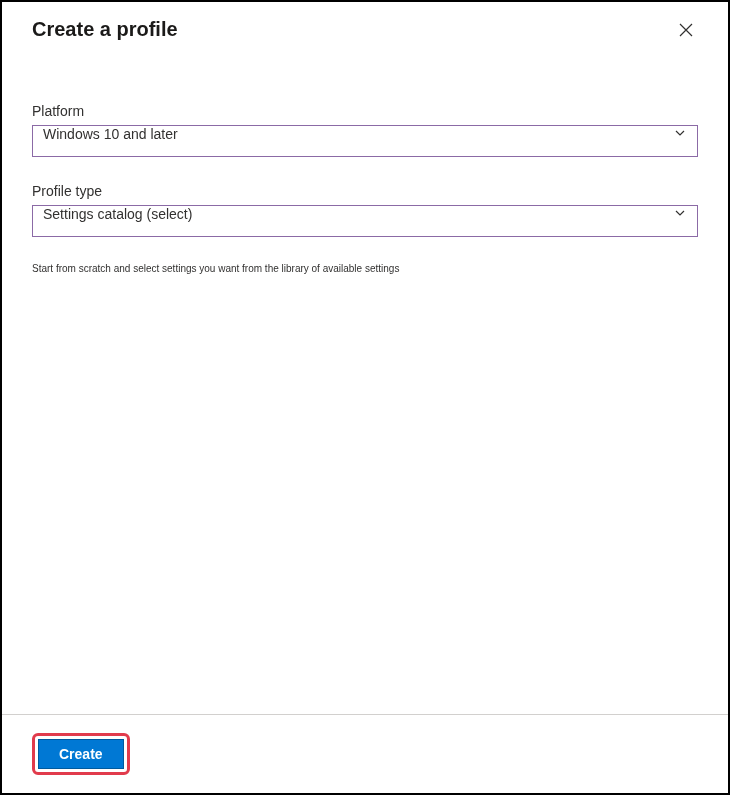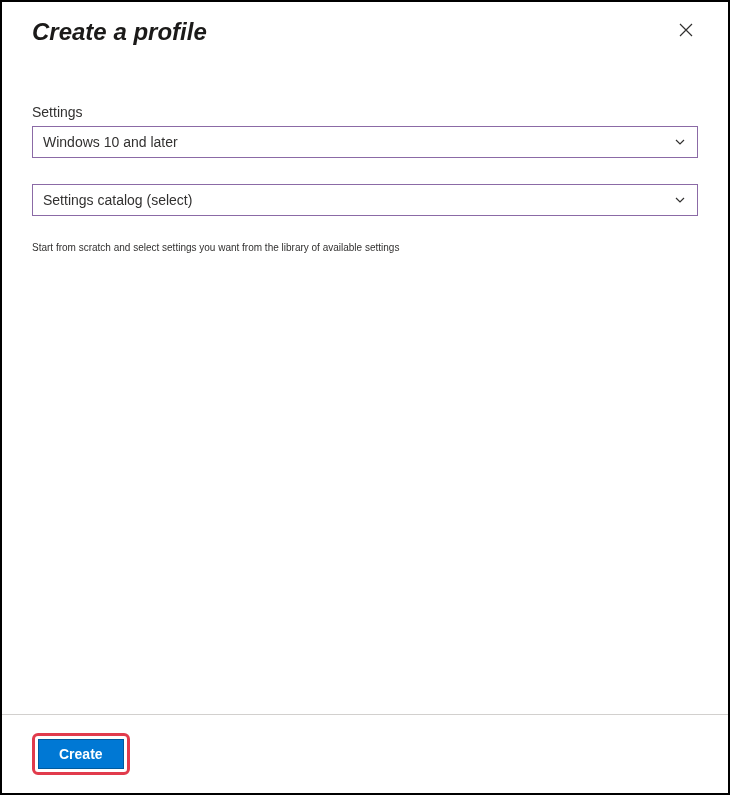--- a/index.html
+++ b/index.html
@@ -17,24 +17,23 @@
       flex-direction: column;
       position: relative;
     }
     .header {
       display: flex;
       justify-content: space-between;
       align-items: flex-start;
       padding: 16px 30px 0 30px;
     }
     .title {
-      font-size: 24px;
+      font-size: 20px;
       font-weight: 600;
       color: #1b1a19;
-      font-style: italic;
     }
     .close-btn {
       background: none;
       border: none;
       cursor: pointer;
       padding: 4px;
       display: flex;
       align-items: center;
       justify-content: center;
     }
@@ -51,21 +50,20 @@
       margin-bottom: 6px;
       display: block;
     }
     .dropdown {
       width: 100%;
       height: 32px;
       border: 1px solid #8b6aa6;
       background: #ffffff;
       padding: 0 10px;
       display: flex;
-      align-items: center;
       justify-content: space-between;
       cursor: pointer;
       font-size: 14px;
       color: #323130;
     }
     .dropdown-value {
       flex: 1;
       text-align: left;
     }
     .chevron {
@@ -111,32 +109,33 @@
       <svg width="16" height="16" viewBox="0 0 16 16" fill="none">
         <path d="M2 2 L14 14 M14 2 L2 14" stroke="#323130" stroke-width="1.2"></path>
       </svg>
     </span>
   </button>
 </div>
 
 <div class="content">
 
   <div class="field-group">
-    <label class="field-label">Settings</label>
+    <label class="field-label">Platform</label>
     <div class="dropdown">
       <span class="dropdown-value">Windows 10 and later</span>
       <span class="chevron">
         <svg width="12" height="12" viewBox="0 0 12 12" fill="none">
           <path d="M2 4 L6 8 L10 4" stroke="#323130" stroke-width="1.2" fill="none"></path>
         </svg>
       </span>
     </div>
   </div>
 
   <div class="field-group">
+    <label class="field-label">Profile type</label>
     <div class="dropdown">
       <span class="dropdown-value">Settings catalog (select)</span>
       <span class="chevron">
         <svg width="12" height="12" viewBox="0 0 12 12" fill="none">
           <path d="M2 4 L6 8 L10 4" stroke="#323130" stroke-width="1.2" fill="none"></path>
         </svg>
       </span>
     </div>
   </div>
 

